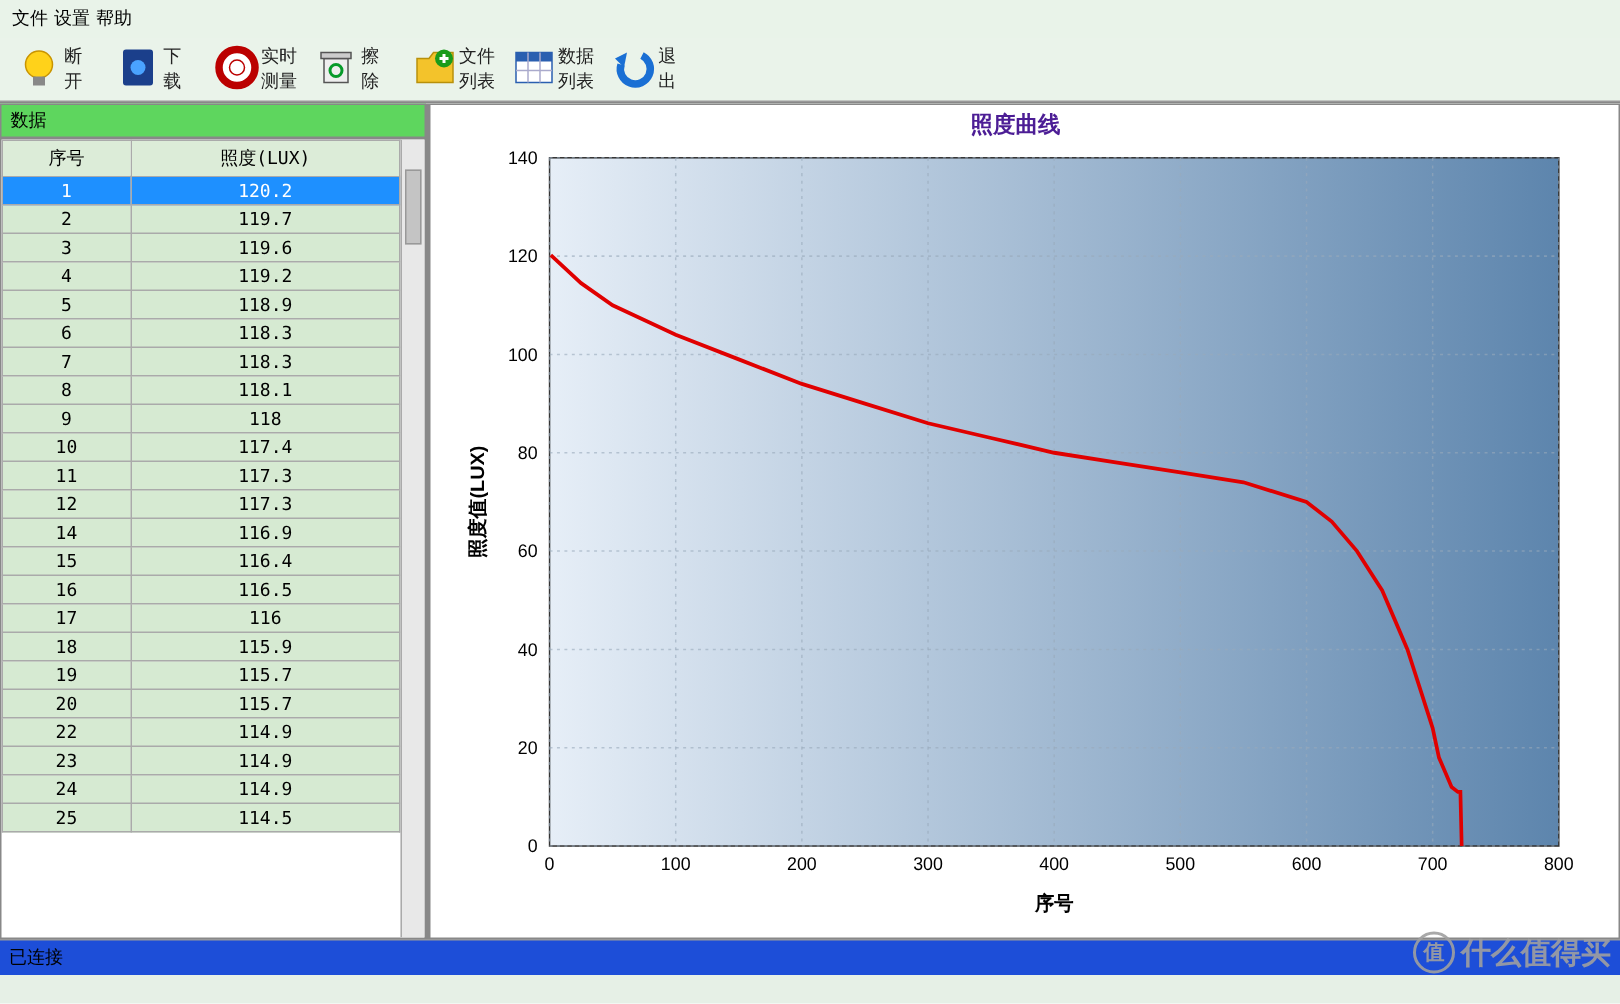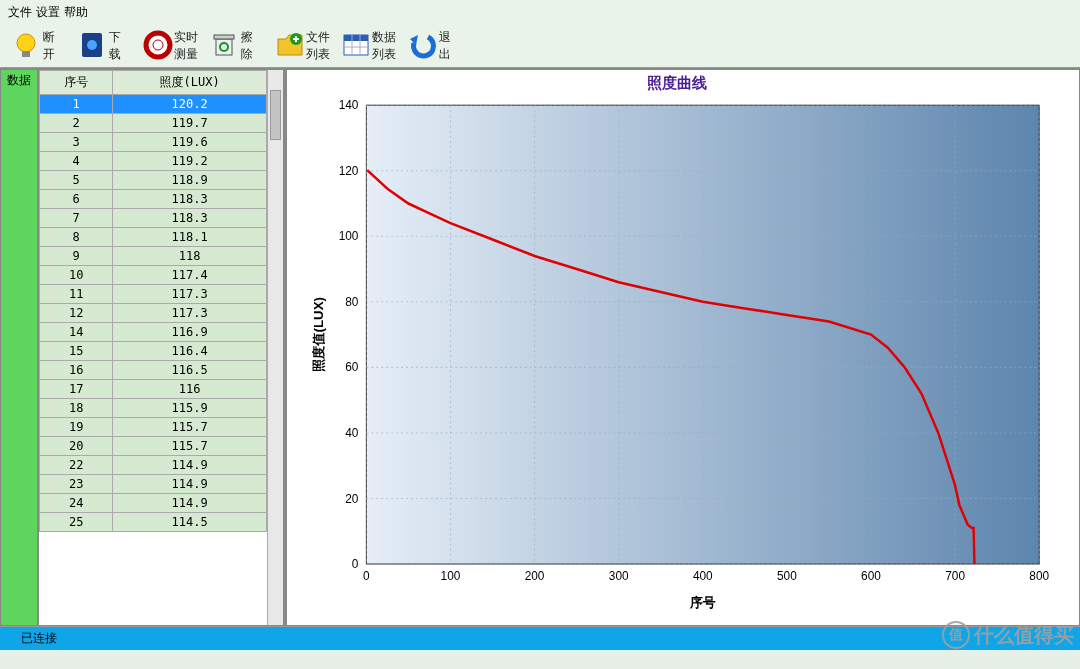--- a/index.html
+++ b/index.html
@@ -41,21 +41,21 @@
   .tool-btn .lbl { font-size: 12px; color:#222; margin-top:2px;}
   .content {
     display: flex;
     height: 558px;
     border-top: 1px solid #888;
   }
   .left-panel {
     width: 286px;
     border-right: 2px solid #888;
     display: flex;
-    flex-direction: row;
+    flex-direction: column;
     background: #fff;
   }
   .panel-title {
     background: #5ed65e;
     border: 1px solid #888;
     padding: 2px 6px;
     font-size: 12px;
     color: #000;
   }
   .table-wrap {
@@ -113,22 +113,22 @@
     padding: 4px 12px 2px 0;
     color:#4c1d95;
   }
   .chart-area {
     flex: 1;
     position: relative;
     margin: 0 20px 10px 20px;
   }
   .statusbar {
     border-top: 1px solid #999;
-    background: #0ea5e9;
-    padding: 3px 21px;
+    background: #1d4ed8;
+    padding: 3px 6px;
     font-size: 12px;
   }
   .watermark {
     position: absolute;
     right: 6px; bottom: 20px;
     color: rgba(160,160,160,0.9);
     font-size: 20px;
     font-weight: bold;
     display:flex; align-items:center; gap:4px;
     pointer-events:none;

